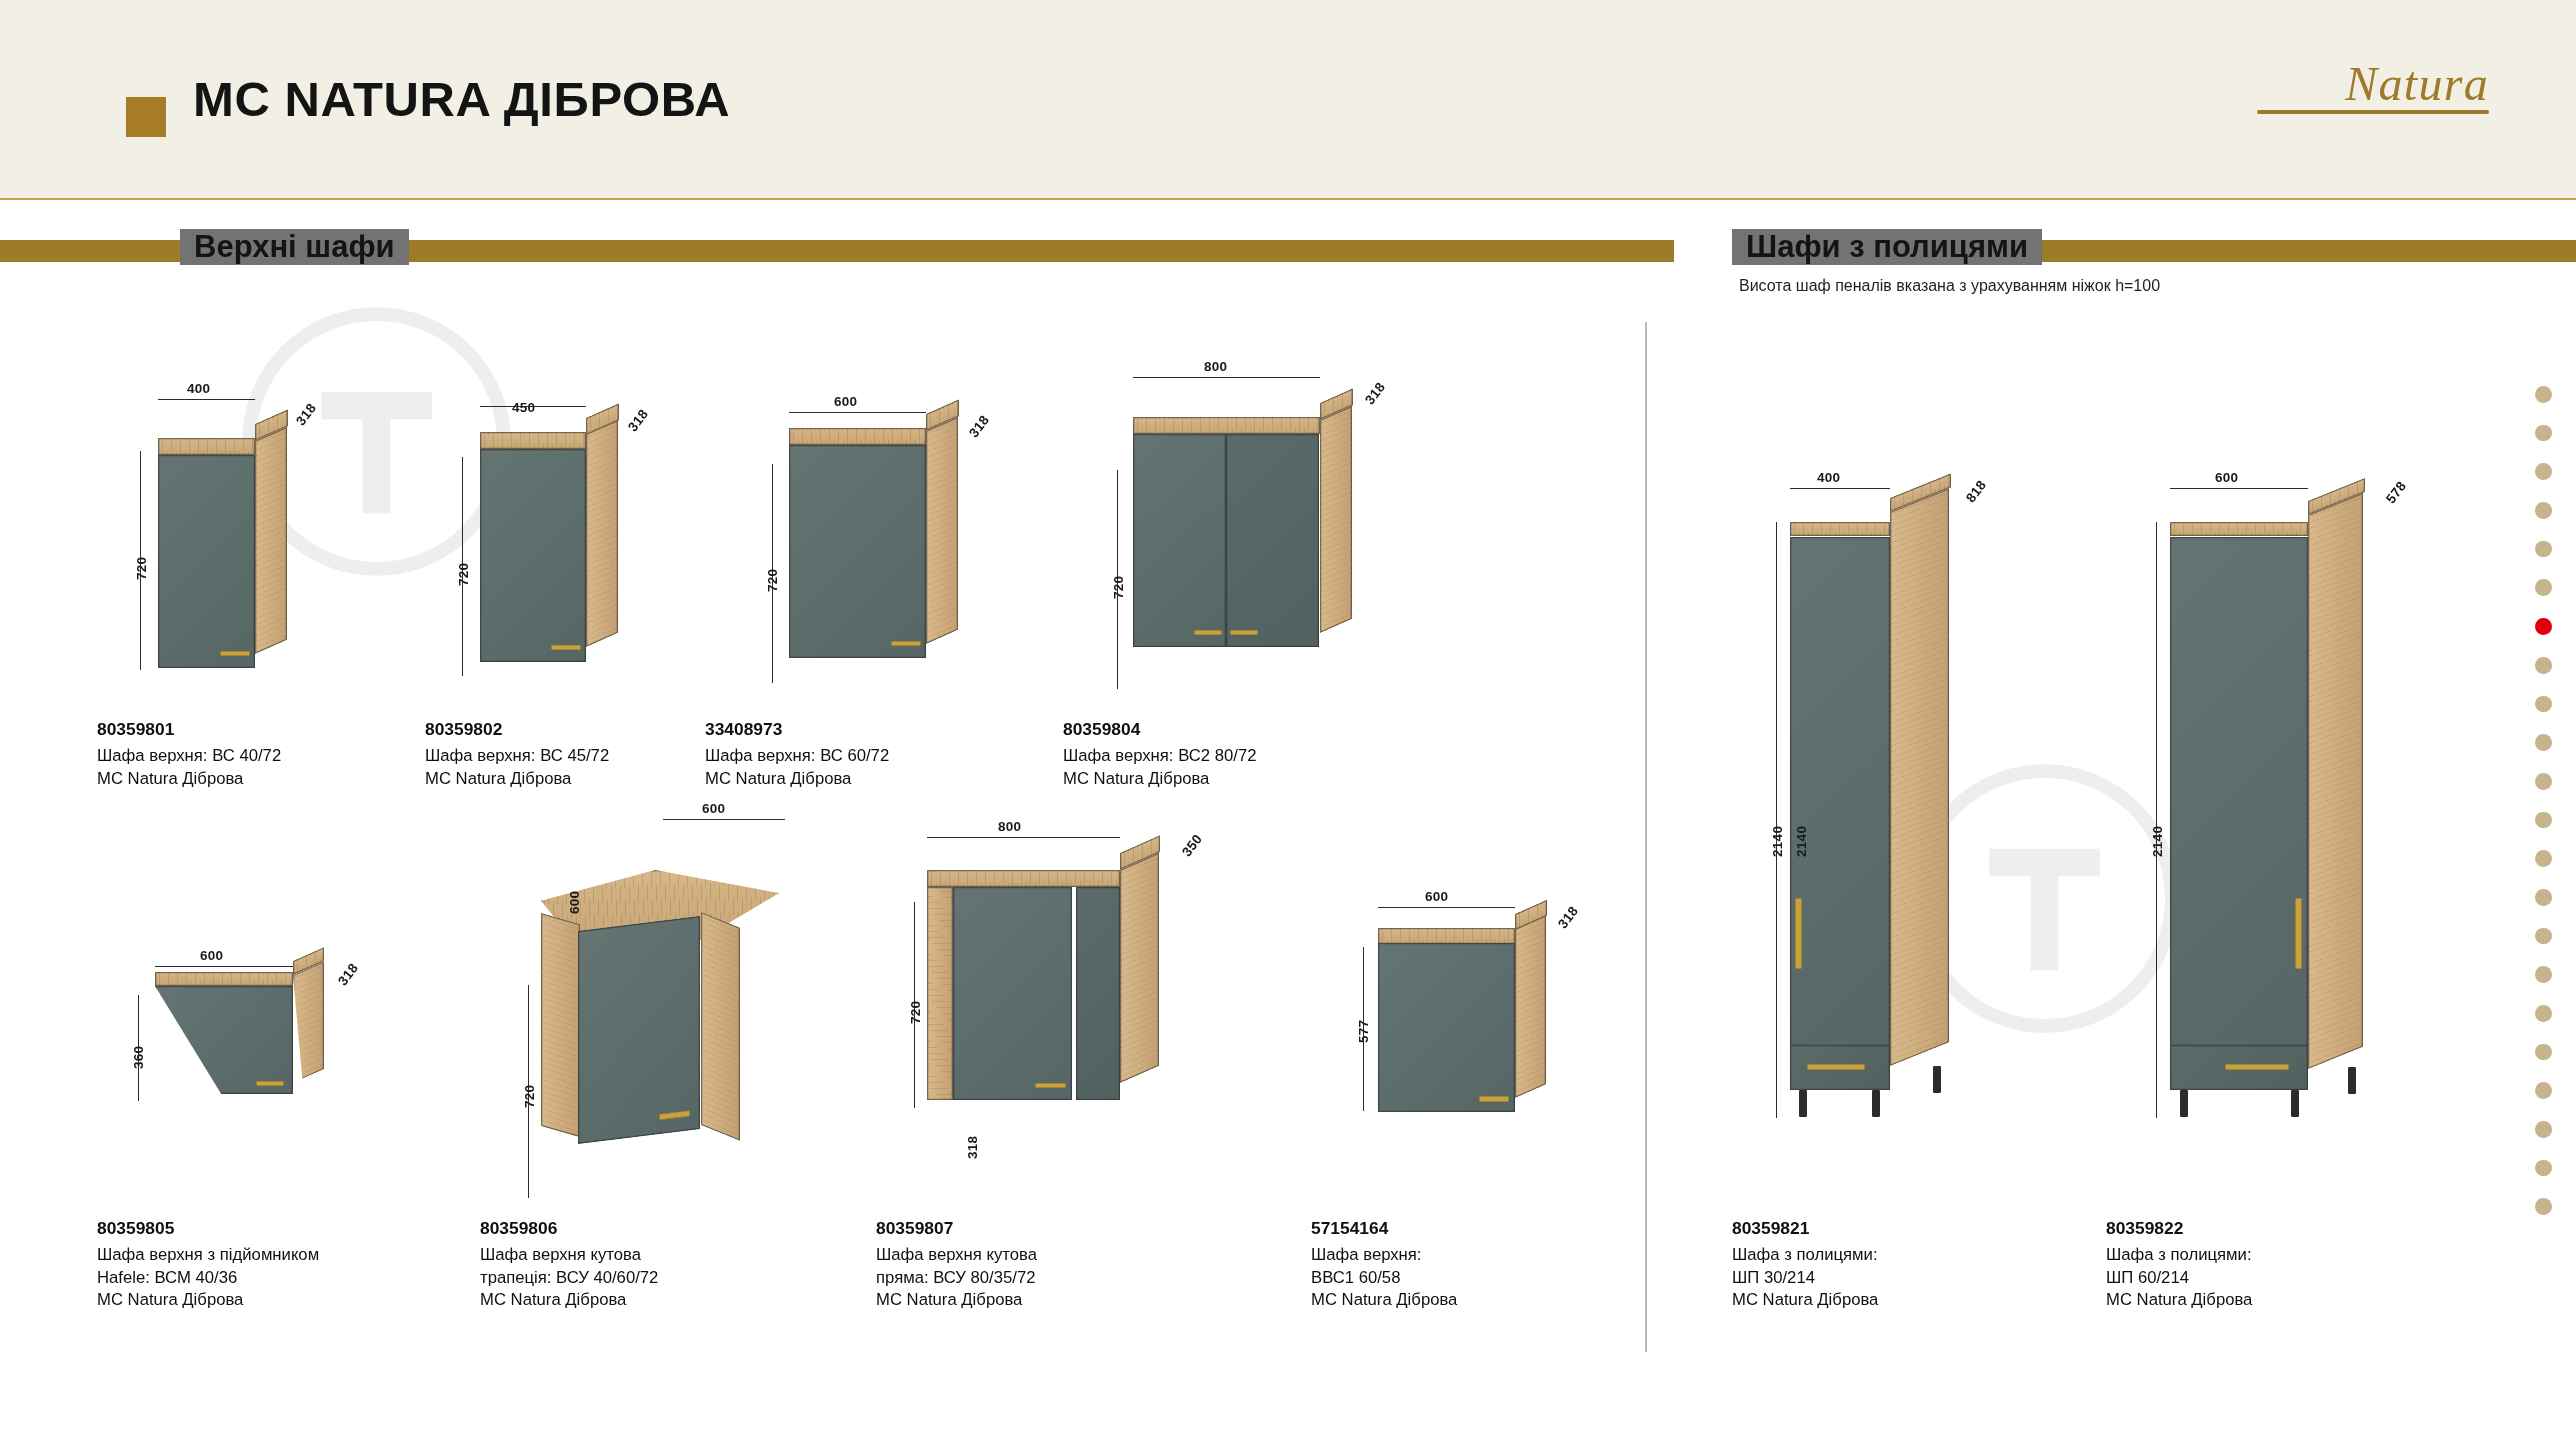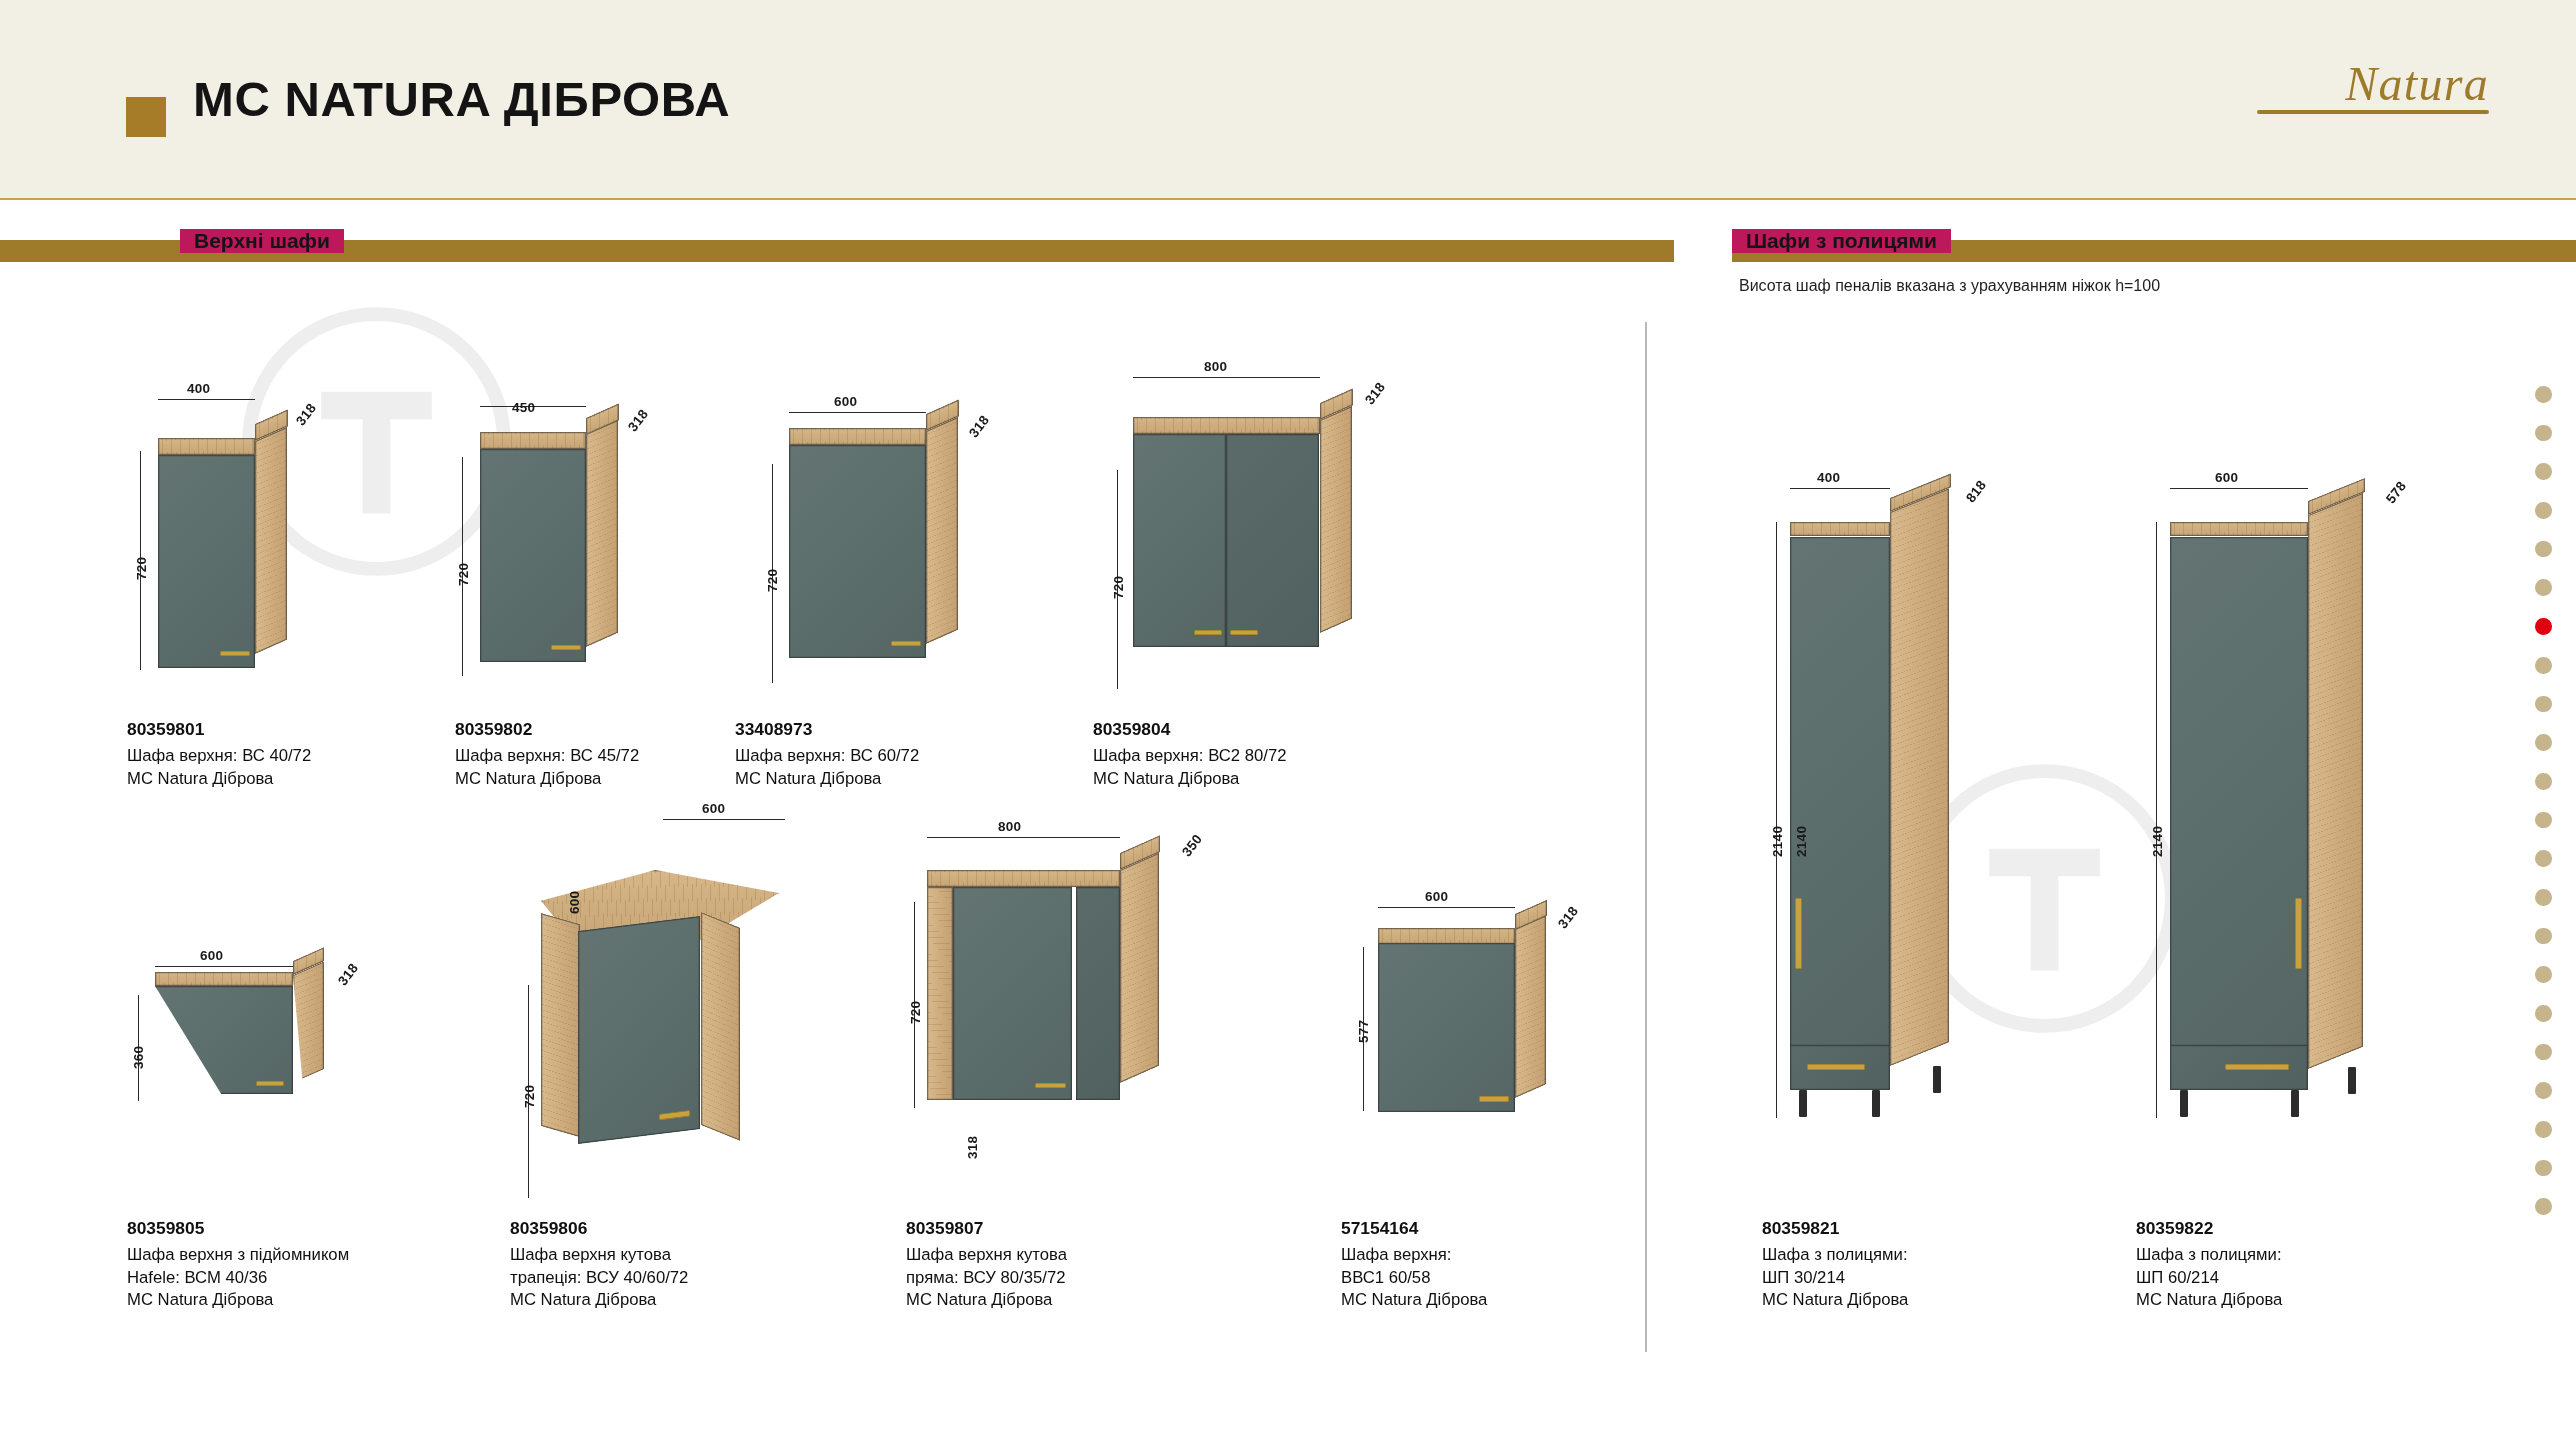--- a/index.html
+++ b/index.html
@@ -70,24 +70,24 @@
   .ribbon {
     position: absolute;
     height: 22px;
     background: #9d7b2b;
   }
   .ribbon-left  { left: 0;    top: 240px; width: 1674px; }
   .ribbon-right { left: 1732px; top: 240px; width: 844px; }
 
   .section-title {
     position: absolute;
-    font-size: 21px;
+    font-size: 31px;
     font-weight: bold;
     color: #141414;
-    background: #be185d;
+    background: #737373;
     padding: 0 14px;
     white-space: nowrap;
   }
   .section-title.left  { left: 180px;  top: 229px; }
   .section-title.right { left: 1732px; top: 229px; }
 
   .section-note {
     position: absolute;
     left: 1739px; top: 277px;
     font-size: 16px;
@@ -128,21 +128,20 @@
   .dot.active { background: #e00010; }
 
   
   .card {
     position: absolute;
   }
   .card .caption {
     font-size: 16.7px;
     line-height: 1.35;
     color: #101010;
-    margin-left: 30px;
   }
   .card .sku {
     font-weight: bold;
     font-size: 17.4px;
     margin-bottom: 3.9px;
     display: block;
   }
   .card .desc-line { display: block; white-space: nowrap; }
 
   

